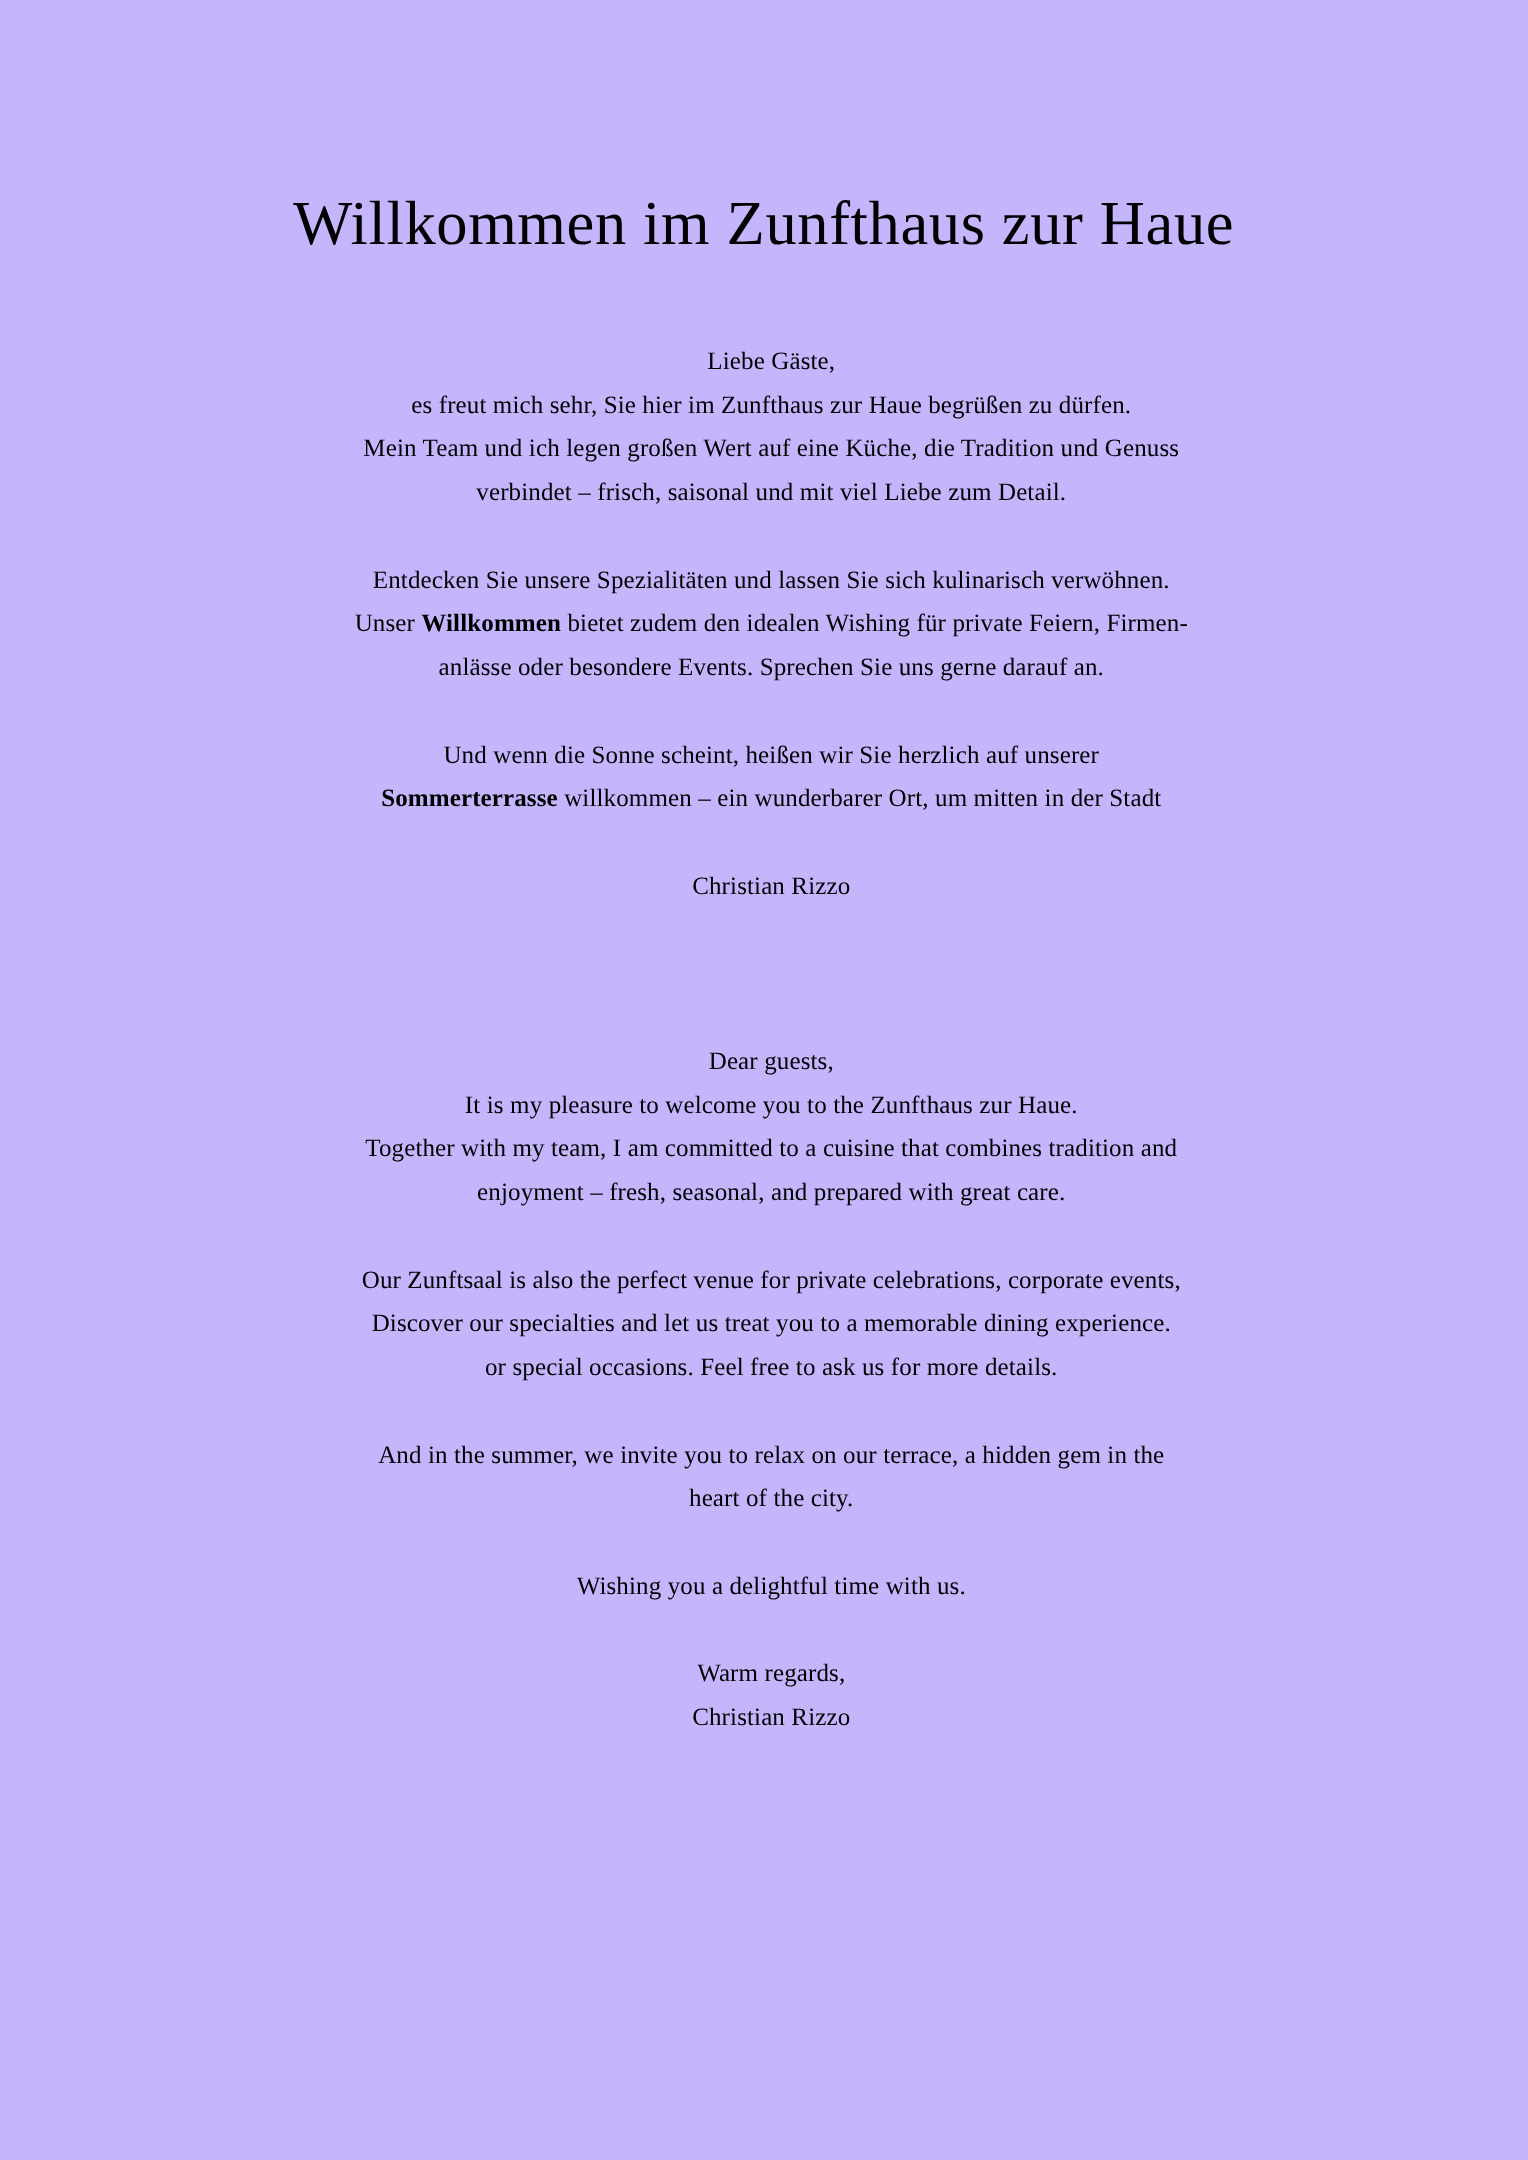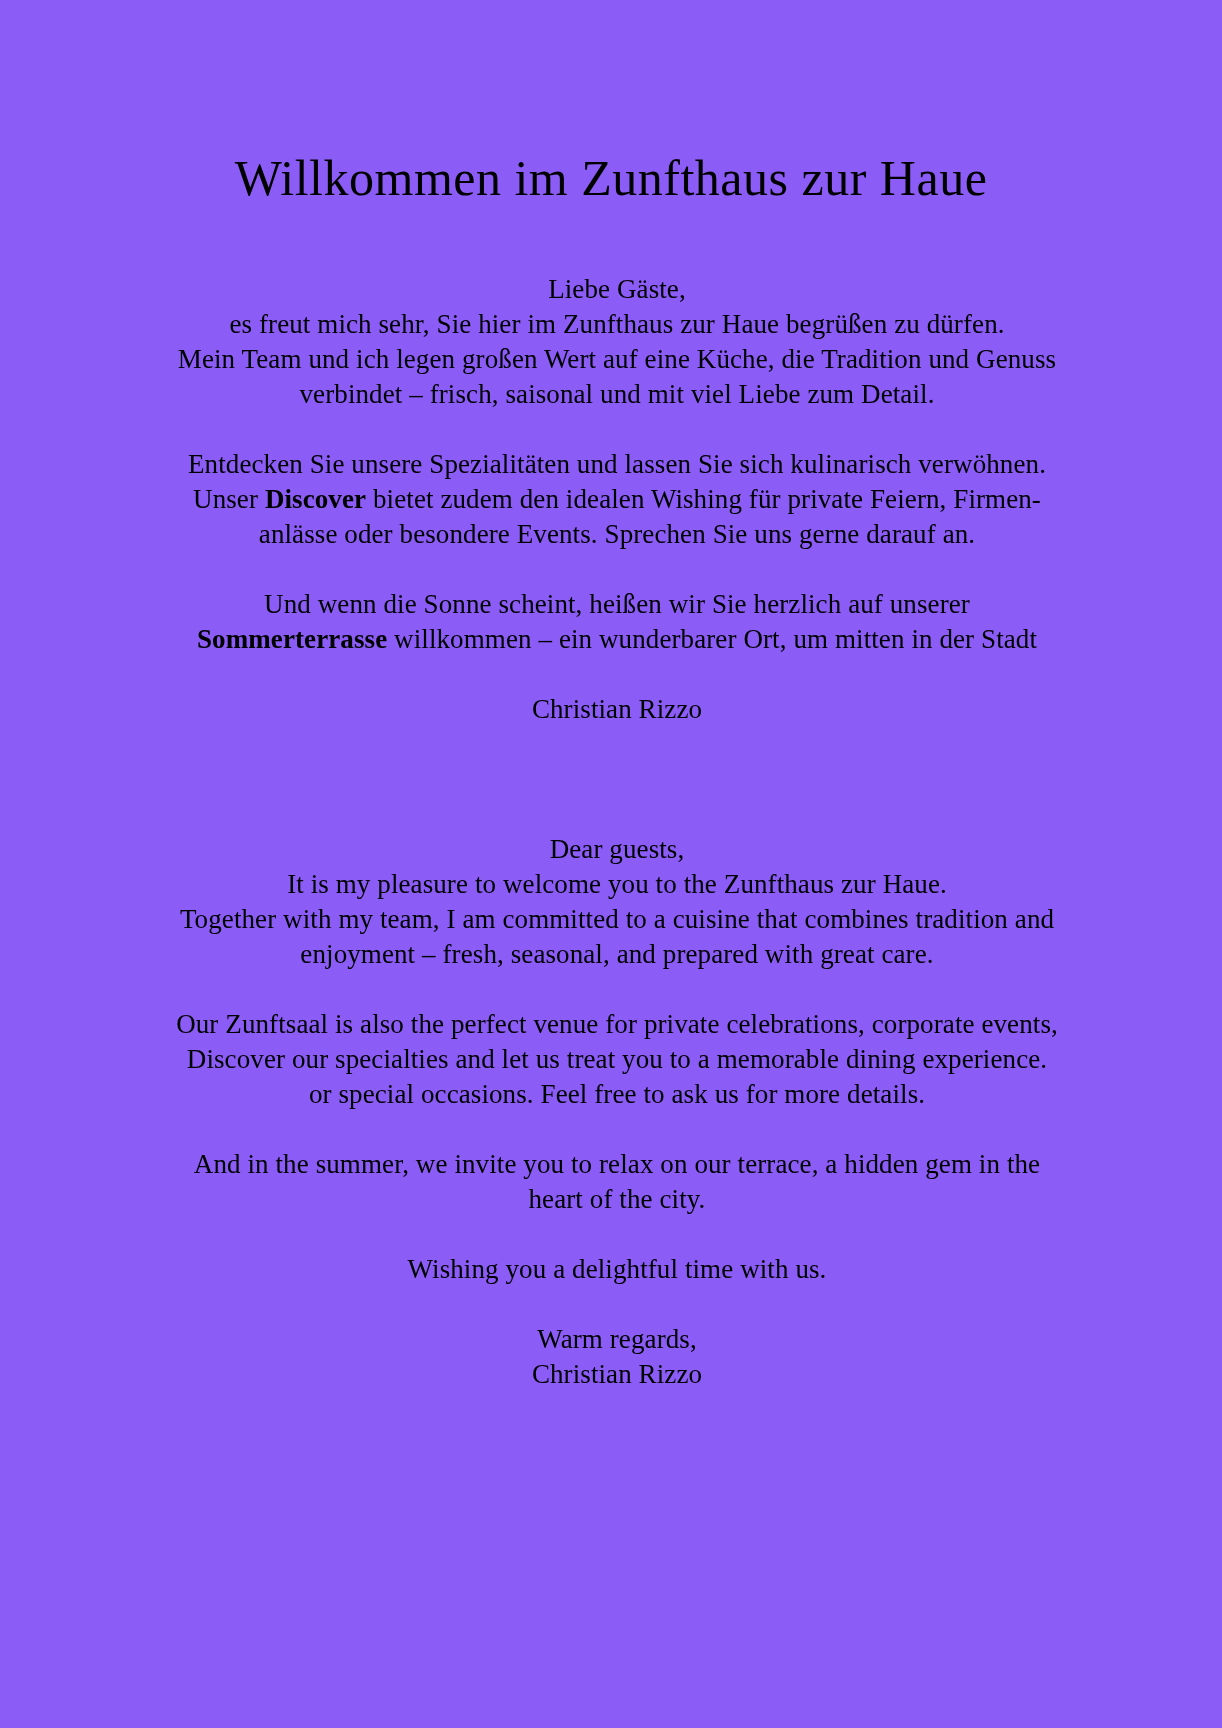--- a/index.html
+++ b/index.html
@@ -5,37 +5,37 @@
   html, body {
     margin: 0;
     padding: 0;
     background: #ffffff;
   }
   .page {
     position: relative;
     width: 1222px;
     height: 1728px;
     margin: 0 auto;
-    background: #8b5cf6;
+    background: #c4b5fd;
     color: #000000;
     font-family: "Liberation Serif", serif;
     text-align: center;
     overflow: hidden;
     box-sizing: border-box;
     padding-top: 148px;
   }
   .title {
     font-size: 50px;
     font-weight: 400;
     line-height: 60px;
     margin: 0 0 64px 0;
     letter-spacing: 0.5px;
   }
   .content {
-    font-size: 27px;
+    font-size: 20px;
     line-height: 35px;
     letter-spacing: 0.1px;
     margin-left: 12px;
   }
   .para {
     margin: 35px 0;
   }
   .line {
     display: block;
     white-space: nowrap;
@@ -57,21 +57,21 @@
     <section>
       <div class="para">
         <span class="line">Liebe Gäste,</span>
         <span class="line">es freut mich sehr, Sie hier im Zunfthaus zur Haue begrüßen zu dürfen.</span>
         <span class="line">Mein Team und ich legen großen Wert auf eine Küche, die Tradition und Genuss</span>
         <span class="line">verbindet – frisch, saisonal und mit viel Liebe zum Detail.</span>
       </div>
 
       <div class="para">
         <span class="line">Entdecken Sie unsere Spezialitäten und lassen Sie sich kulinarisch verwöhnen.</span>
-        <span class="line"><span>Unser </span><strong>Discover</strong><span> bietet zudem den idealen Wishing für private Feiern, Firmen-</span></span>
+        <span class="line"><span>Unser </span><strong>Willkommen</strong><span> bietet zudem den idealen Wishing für private Feiern, Firmen-</span></span>
         <span class="line">anlässe oder besondere Events. Sprechen Sie uns gerne darauf an.</span>
       </div>
 
       <div class="para">
         <span class="line">Und wenn die Sonne scheint, heißen wir Sie herzlich auf unserer</span>
         <span class="line"><strong>Sommerterrasse</strong><span> willkommen – ein wunderbarer Ort, um mitten in der Stadt</span></span>
       </div>
 
 
       <div class="para">

